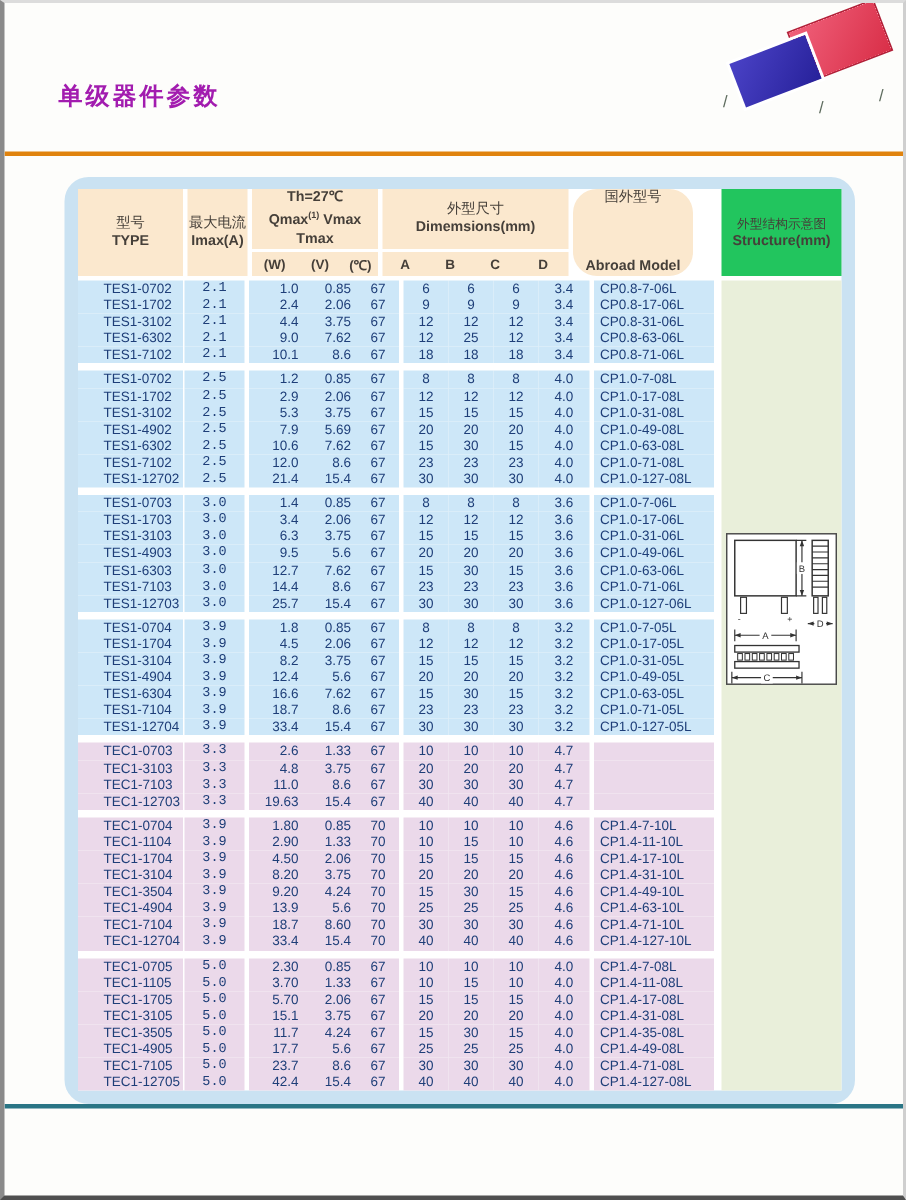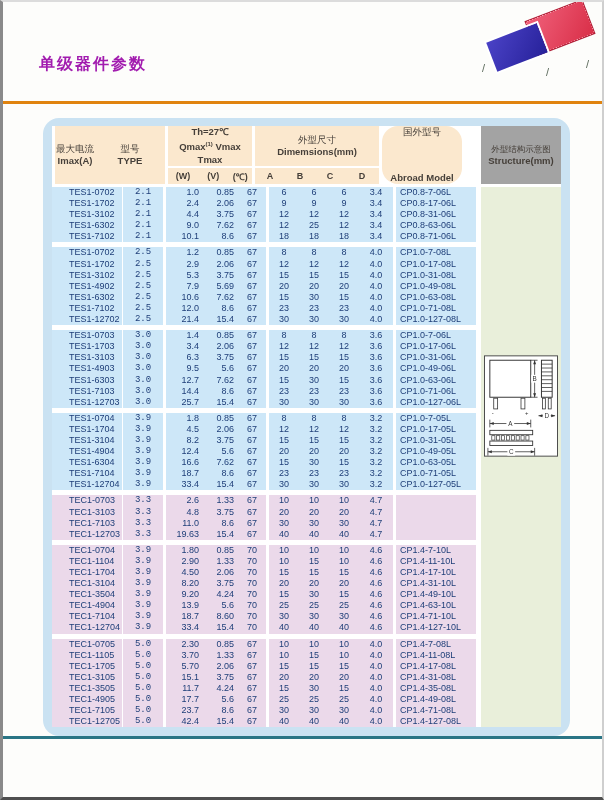--- a/index.html
+++ b/index.html
@@ -44,21 +44,21 @@
   .h-top{flex:1;display:flex;flex-direction:column;justify-content:center;}
   .h-units{height:16px;margin-top:2px;display:flex;align-items:center;}
   .cn{font-size:9.5px;line-height:12px;}
   .en{font-size:9.5px;font-weight:bold;line-height:12px;}
   .u{font-size:9px;font-weight:bold;}
   .u0{width:36px;text-align:center;} .u1{width:36px;text-align:center;} .u2{width:28px;text-align:center;}
   .d0,.d1,.d2{width:30px;text-align:center;} .d3{width:34px;text-align:center;}
   sup.note{font-size:6px;}
   
   .struct-col{width:80px;margin-left:3px;display:flex;flex-direction:column;}
-  .struct-head{height:58px;background:#a3a3a3;color:#453f39;display:flex;flex-direction:column;
+  .struct-head{height:58px;background:#22c55e;color:#453f39;display:flex;flex-direction:column;
                justify-content:center;text-align:center;}
   .struct-head .cn{font-size:8.5px;}
   .struct-body{flex:1;margin-top:3px;background:#e9efda;position:relative;}
   .diagram{position:absolute;left:3px;top:168px;}
   
   .group{margin-top:5px;}
   .group:first-of-type{margin-top:3px;}
   .row{display:flex;height:11.1px;line-height:11.1px;font-size:9px;color:#1e3e78;}
   .c{display:block;box-sizing:border-box;}
   .blue .c{background:#cde7f8;}
@@ -90,27 +90,27 @@
     <span class="slash s3">/</span>
   </div>
 </div>
 
 <div class="card">
   <div class="tbl">
     <div class="main-flex">
       <div class="left-part">
 
         <div class="hrow">
+          <div class="hcell h-type">
+            <div class="cn">型号</div>
+            <div class="en">TYPE</div>
+          </div>
           <div class="hcell h-imax">
             <div class="cn">最大电流</div>
             <div class="en">Imax(A)</div>
-          </div>
-          <div class="hcell h-type">
-            <div class="cn">型号</div>
-            <div class="en">TYPE</div>
           </div>
           <div class="h-thwrap">
             <div class="hcell h-top">
               <div class="en">Th=27℃</div>
               <div class="en"><span>Qmax</span><sup class="note">(1)</sup><span> Vmax Tmax</span></div>
             </div>
             <div class="hcell h-units">
               <span class="u u0">(W)</span>
               <span class="u u1">(V)</span>
               <span class="u u2">(℃)</span>

